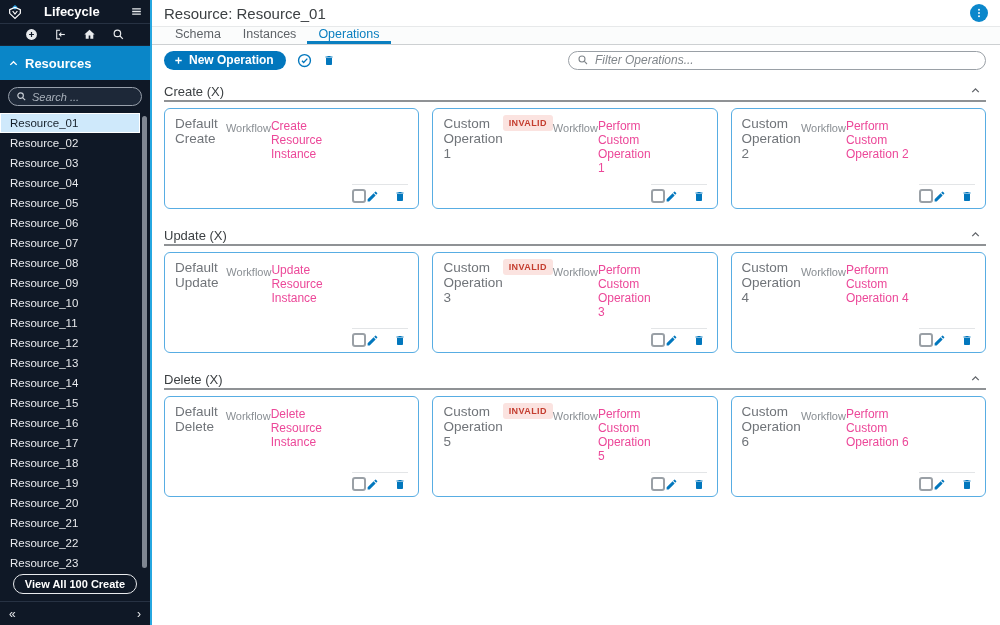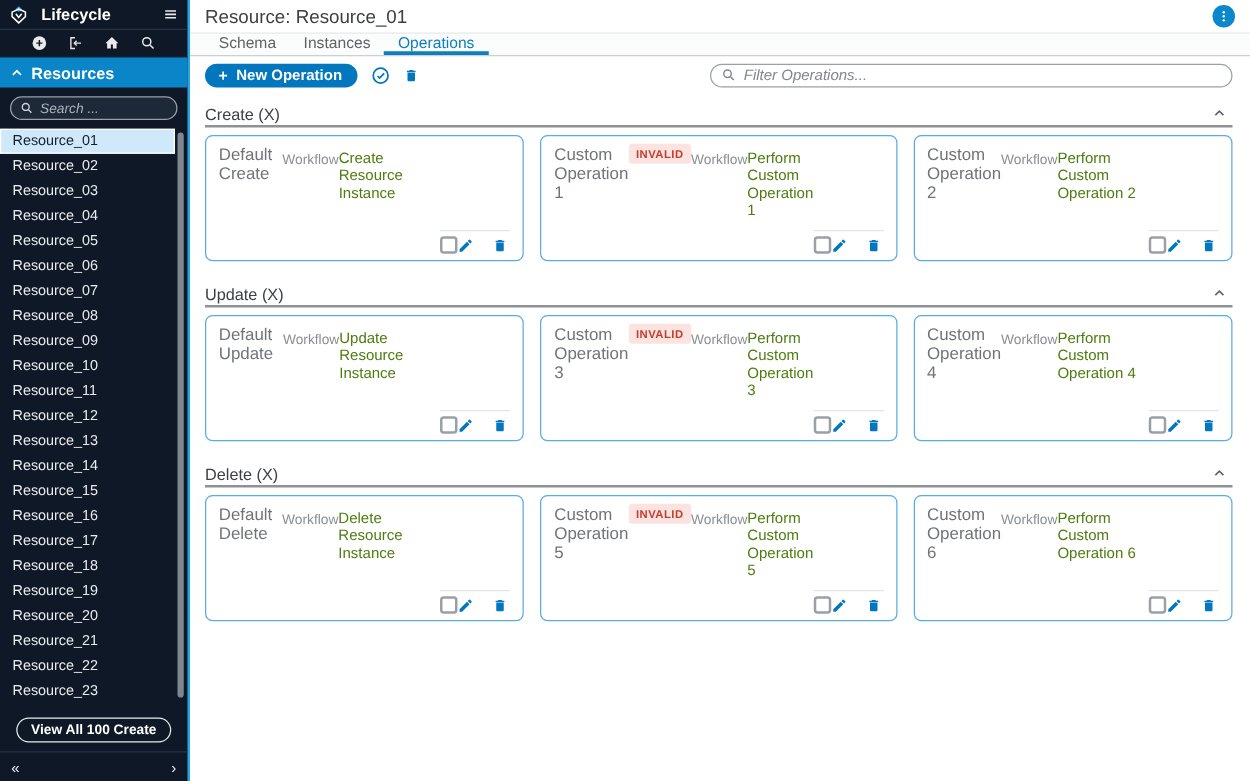--- a/index.html
+++ b/index.html
@@ -3,27 +3,27 @@
 <meta charset="utf-8">
 <style>
   * { margin:0; padding:0; box-sizing:border-box; }
   html,body { width:1000px; height:625px; overflow:hidden; background:#fff;
     font-family:"Liberation Sans", sans-serif; }
   .app { display:flex; width:1000px; height:625px; }
 
   
   .sidebar { width:152px; background:#0f1826; color:#e8eaed; display:flex;
     flex-direction:column; border-right:2px solid #27a7e0; }
-  .sb-header { height:24px; display:flex; align-items:center; gap:10px;
+  .sb-header { height:24px; display:flex; align-items:center; gap:21px;
     padding:0 7px; border-bottom:1px solid #273243; }
   .sb-title { font-size:13px; font-weight:bold; flex:1; color:#fff; }
   .sb-icons { height:22px; display:flex; align-items:center; justify-content:center;
     gap:16px; border-bottom:1px solid #1a2434; }
   .sb-icons .icn { display:flex; cursor:pointer; }
-  .sb-section { height:24px; background:#0a86c8; display:flex; align-items:center;
+  .sb-section { height:34px; background:#0a86c8; display:flex; align-items:center;
     gap:6px; padding:0 8px; font-weight:bold; font-size:13px; color:#fff; cursor:pointer; }
   .sb-search-wrap { padding:7px 8px 4px; }
   .sb-search { height:19px; border:1px solid #98a0ab; border-radius:10px;
     background:#1d2838; display:flex; align-items:center; gap:5px; padding:0 7px; }
   .sb-search svg { flex:none; }
   .sb-search input { background:transparent; border:none; outline:none; width:100%;
     font-family:"Liberation Sans",sans-serif; font-size:11px; font-style:italic; color:#cdd3da; }
   .sb-search input::placeholder { color:#aab2bc; }
   .sb-list { flex:1; position:relative; overflow:hidden; padding-top:3px; }
   .sb-item { height:20px; line-height:20px; padding-left:10px; font-size:11.5px;
@@ -69,21 +69,21 @@
   .sec-title { font-size:13px; color:#3c4043; }
   .sec-chevron { display:flex; cursor:pointer; }
   .cards { display:flex; gap:13px; margin-top:6px; }
   .card { flex:1; border:1.5px solid #58ade3; border-radius:6px; height:101px;
     padding:7px 10px 5px; display:flex; background:#fff; }
   .card-top { display:flex; align-items:flex-start; justify-content:space-between; }
   .card-title { font-size:13.5px; color:#707479; }
   .badge { font-size:9px; font-weight:bold; letter-spacing:.4px; color:#c43d2f;
     background:#fbe3e0; border-radius:3px; padding:3px 6px; margin-top:-1px; }
   .card-label { font-size:11px; color:#8a8f94; margin-top:6px; }
-  .card-value { font-size:12px; color:#4d7c0f; margin-top:3px; }
+  .card-value { font-size:12px; color:#ec4899; margin-top:3px; }
   .card-footer { margin-top:auto; border-top:1px solid #e3e5e7; display:flex;
     align-items:center; justify-content:space-between; padding-top:4px; }
   .checkbox { width:14px; height:14px; border:2px solid #9aa0a6; border-radius:3px;
     background:#fff; cursor:pointer; }
   .card-actions { display:flex; gap:15px; align-items:center; padding-right:2px; }
   .icon-btn { display:flex; cursor:pointer; }
 </style>
 </head>
 <body>
 

